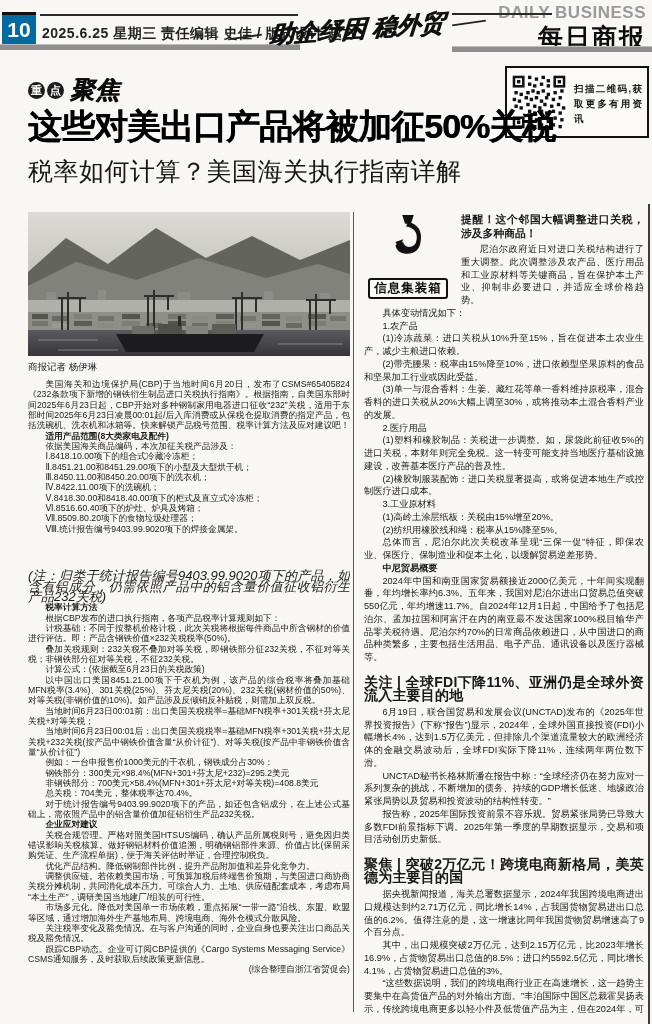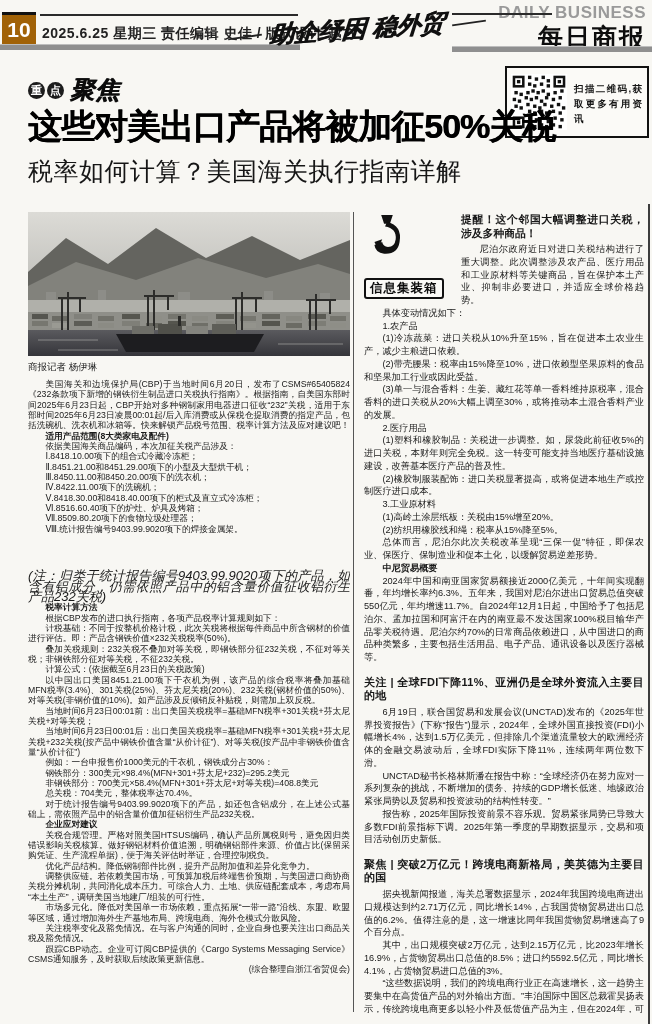--- a/index.html
+++ b/index.html
@@ -1,20 +1,20 @@
 <!DOCTYPE html>
 <html lang="zh"><head>
 <meta charset="utf-8">
 <style>
   html,body{margin:0;padding:0;}
   body{width:652px;height:1024px;background:#e9e8e4;font-family:"Liberation Sans","DejaVu Sans",sans-serif;}
   .page{position:relative;width:652px;height:1024px;background:#f8f7f3;overflow:hidden;color:#161616;}
 
   
-  .pagenum{position:absolute;left:2px;top:12px;width:34px;height:30px;background:#a16207;color:#fff;
+  .pagenum{position:absolute;left:2px;top:12px;width:34px;height:30px;background:#0369a1;color:#fff;
     font-size:21px;font-weight:bold;text-align:center;line-height:30px;border-top:3px solid #111;}
   .hl-thin-left{position:absolute;left:40px;top:14px;width:258px;height:2px;background:#2a2a2a;}
   .dateline{position:absolute;left:42px;top:25px;font-size:14px;font-weight:bold;color:#222;letter-spacing:.5px;white-space:nowrap;}
   .hl-thick-left{position:absolute;left:0;top:44px;width:300px;height:5px;background:#8f8f8f;border-top:1px solid #bdbdbd;}
   .banner{position:absolute;left:252px;top:13px;width:210px;text-align:center;font-size:24px;font-weight:900;
     font-style:italic;transform:rotate(-4deg) skewX(-8deg);color:#101010;white-space:nowrap;
     text-shadow:1px 0 #101010;}
   .banner-line-l{position:absolute;left:228px;top:36px;width:34px;height:2px;background:#222;transform:rotate(-8deg);}
   .banner-line-r{position:absolute;left:452px;top:22px;width:34px;height:2px;background:#222;transform:rotate(-8deg);}
   .paper-en{position:absolute;right:6px;top:3px;font-size:17px;font-weight:bold;color:#9a9a9a;letter-spacing:.5px;white-space:nowrap;}
@@ -47,25 +47,25 @@
   .divider{position:absolute;left:353px;top:212px;width:1px;height:800px;background:#555;}
   .edge{position:absolute;left:648px;top:204px;width:2px;height:820px;background:#3c3c3c;}
   .rightcol{position:absolute;left:364px;top:213px;width:280px;height:800px;overflow:hidden;
     font-size:9.2px;line-height:12.75px;color:#181818;}
 
   .para{margin:0;text-indent:2em;text-align:justify;}
   .para.h{font-weight:bold;}
   .para.note{text-indent:0;font-size:13px;font-style:italic;margin-top:37px;}
   .para.r{text-indent:0;text-align:right;}
   .para.b{font-weight:bold;text-indent:0;font-size:10.8px;line-height:13.5px;margin-bottom:3px;}
-  .para.h2{font-weight:bold;text-indent:0;font-size:11px;line-height:13px;margin:12px 0 4px 0;letter-spacing:.2px;}
+  .para.h2{font-weight:bold;text-indent:0;font-size:14px;line-height:13px;margin:12px 0 4px 0;letter-spacing:.2px;}
   .para.gap{}
 
   
-  .info-float{float:left;width:88px;margin:2px 9px 7px 0;}
+  .info-float{float:left;width:88px;margin:2px 9px 7px 0;text-align:center;}
   .info-label{display:inline-block;border:2px solid #111;border-radius:3px;padding:2px 4px;margin-top:1px;
     font-size:12.5px;font-weight:900;letter-spacing:1px;color:#0d0d0d;background:#fbfaf7;}
 </style>
 </head>
 <body>
 
 <div class="page">
 
   <div class="pagenum">10</div>
   <div class="hl-thin-left"></div>

